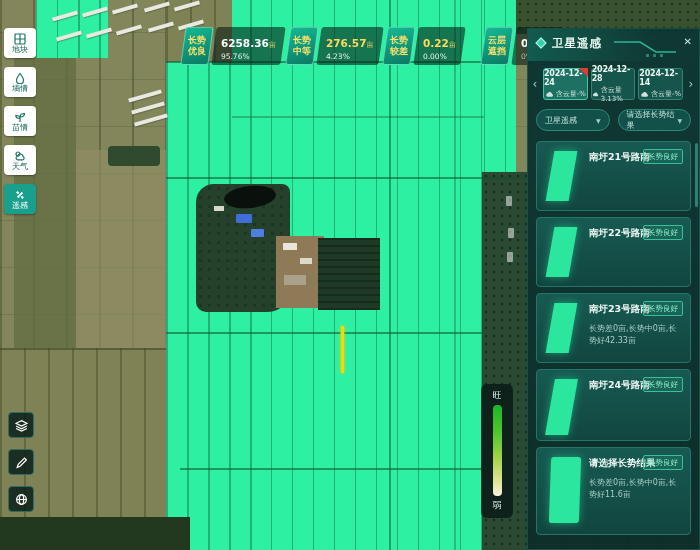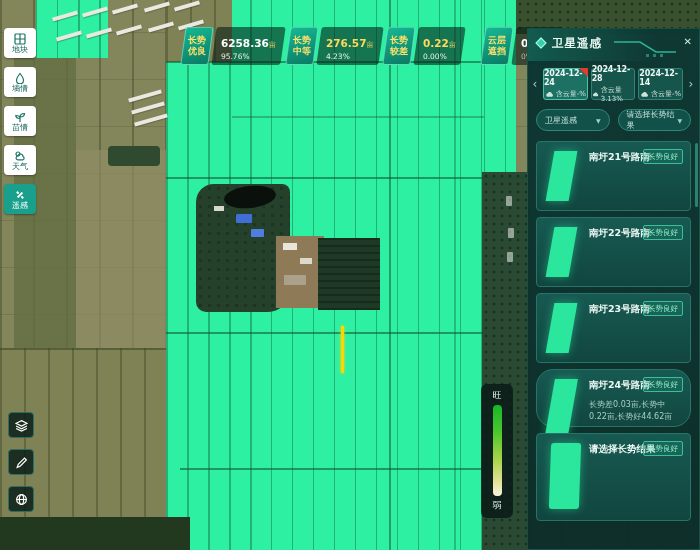--- a/index.html
+++ b/index.html
@@ -96,21 +96,21 @@
   .pflag { position:absolute; top:-1px; right:-1px; width:0; height:0;
     border-top:9px solid #e23b30; border-left:9px solid transparent; }
   .pfilters { display:flex; gap:8px; padding:3px 8px 8px; }
   .pselect { flex:1; height:22px; border-radius:11px; background:#11514a; border:1px solid #2c8778;
     display:flex; align-items:center; justify-content:space-between; padding:0 8px;
     font-size:8px; color:#c6e4dd; cursor:pointer; }
   .pselect .caret { font-size:6px; color:#9fd0c4; }
   .plist { flex:1; overflow:hidden; padding:2px 8px 8px; display:flex; flex-direction:column; gap:6px; position:relative; }
   .pcard { position:relative; flex:0 0 auto; height:70px; border-radius:4px; cursor:pointer;
     background:linear-gradient(180deg,#175a52,#11463f); border:1px solid #27746a; }
-  .pcard.h76 { height:58px;border-radius:17px; } .pcard.h88 { height:88px; }
+  .pcard.h76 { height:72px; } .pcard.h88 { height:88px; }
   .pthumb { position:absolute; left:13px; top:9px; width:23px; height:50px; background:#2be79d;
     transform:skewX(-10deg); box-shadow:0 0 8px rgba(43,231,157,.5); }
   .pcard.h76 .pthumb { height:56px; }
   .pthumb.block { width:30px; height:66px; transform:skewX(-2deg); border-radius:3px; }
   .pcttl { position:absolute; left:52px; top:9px; font-size:9.5px; font-weight:bold; color:#eef8f4; white-space:nowrap; }
   .pcbadge { position:absolute; right:7px; top:7px; font-size:7.5px; color:#8df0cf; border:1px solid #38c09c;
     background:rgba(40,170,130,.18); border-radius:2px; padding:1.5px 4px; white-space:nowrap; }
   .pcdesc { position:absolute; left:52px; top:29px; right:7px; font-size:8px; color:#a9cec6; line-height:1.55; }
   .pscroll { position:absolute; right:1px; top:4px; width:3px; height:64px; background:#2e8172; border-radius:2px; cursor:pointer; }
 </style>
@@ -388,29 +388,30 @@
       </div>
       <div class="pcard">
         <span class="pthumb"></span>
         <span class="pcttl">南圩22号路南</span>
         <span class="pcbadge">长势良好</span>
       </div>
       <div class="pcard">
         <span class="pthumb"></span>
         <span class="pcttl">南圩23号路南</span>
         <span class="pcbadge">长势良好</span>
+        <span class="pcdesc">长势差0亩,长势中0亩,长势好42.33亩</span>
       </div>
       <div class="pcard h76">
         <span class="pthumb"></span>
         <span class="pcttl">南圩24号路南</span>
         <span class="pcbadge">长势良好</span>
-        <span class="pcdesc">长势差0.03亩,长势中0.22亩,长势好44.62亩</span>
       </div>
       <div class="pcard h88">
         <span class="pthumb block"></span>
         <span class="pcttl">请选择长势结果</span>
         <span class="pcbadge">长势良好</span>
+        <span class="pcdesc">长势差0亩,长势中0亩,长势好11.6亩</span>
       </div>
       <span class="pscroll"></span>
     </div>
   </div>
 
 </div>
 
 </body></html>

